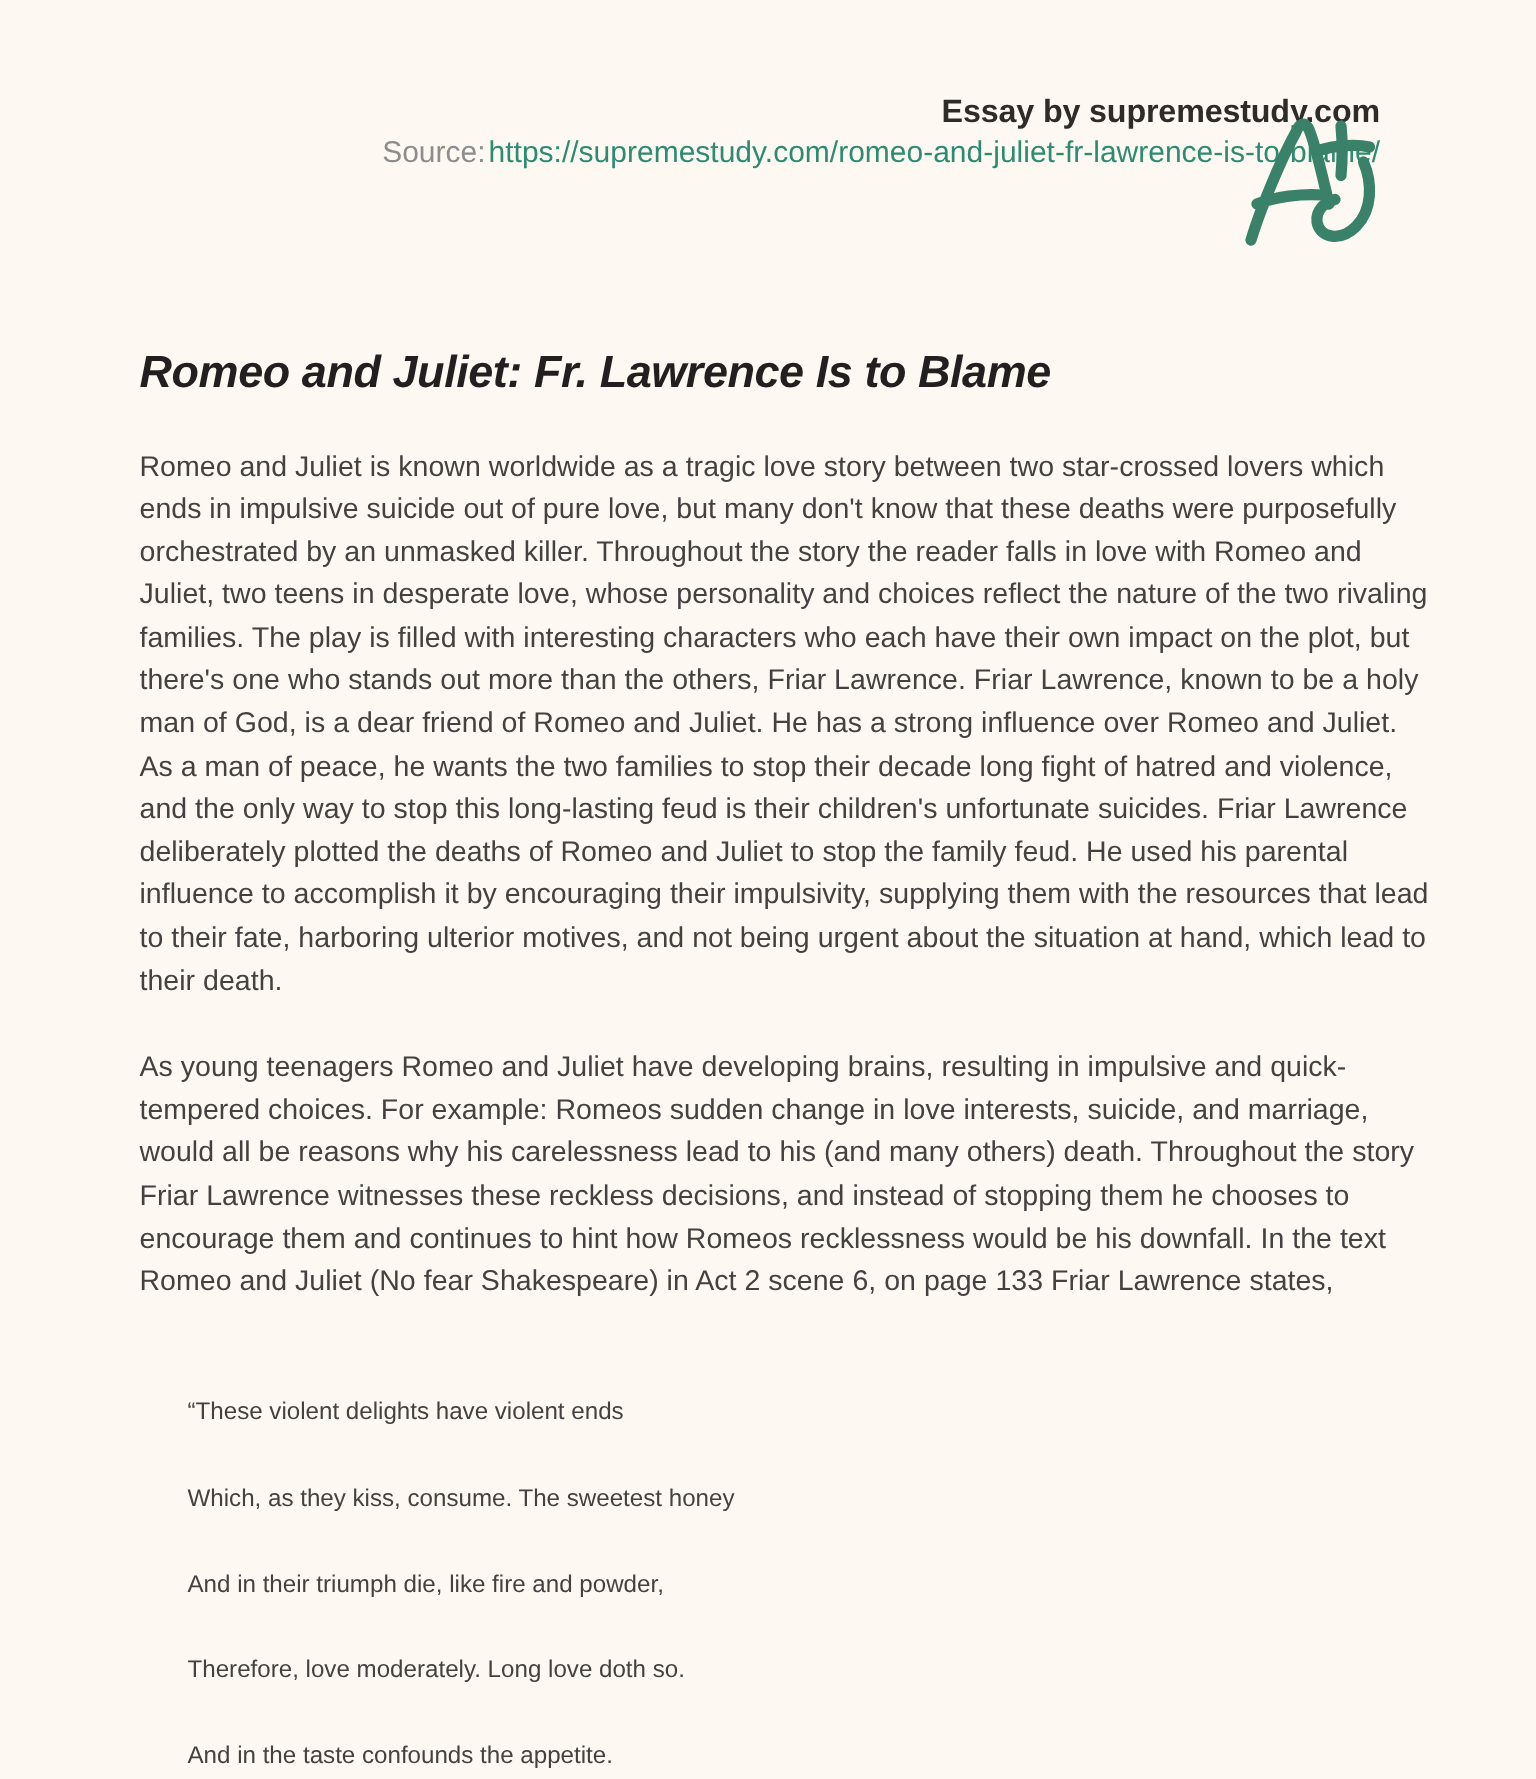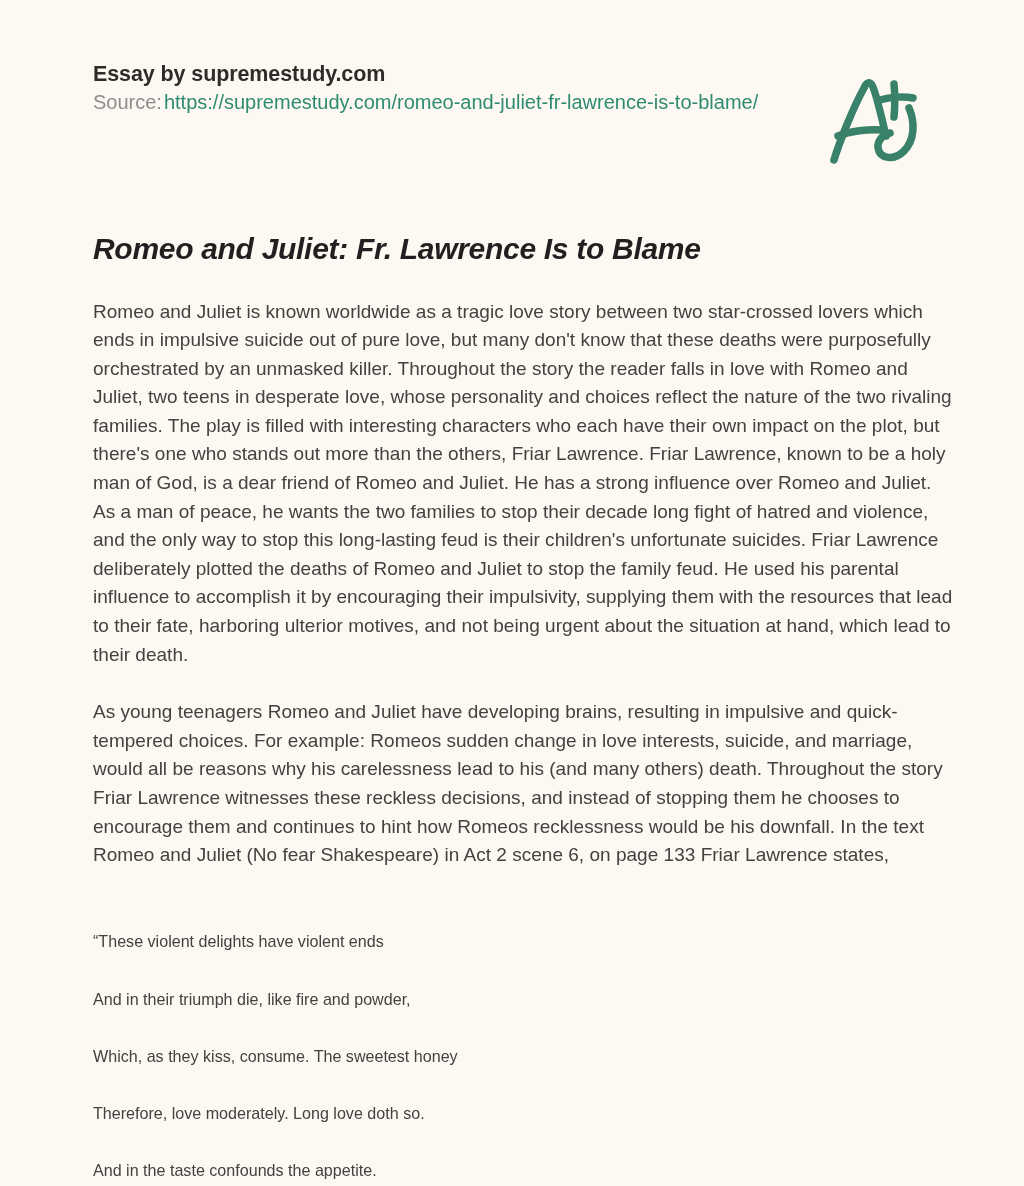--- a/index.html
+++ b/index.html
@@ -23,20 +23,21 @@
     box-sizing: border-box;
     padding: 0;
   }
 
   
   .header {
     position: relative;
     padding: 62px 104px 0 93px;
     height: 130px;
     box-sizing: border-box;
+    text-align: right;
   }
 
   .essay-by {
     font-size: 21.5px;
     font-weight: bold;
     color: #2f2b29;
     letter-spacing: -0.1px;
     line-height: 1.2;
     margin: 0;
   }
@@ -105,20 +106,21 @@
   .verse {
     margin: 0 0 29px 0;
     font-size: 16.1px;
     line-height: 28.6px;
     color: #444140;
     white-space: pre-line;
   }
 
   .verse .verse-line {
     display: block;
+    margin-left: 32px;
   }
 </style>
 </head>
 <body>
 
 <div class="page">
 
   <div class="header">
     <h2 class="essay-by">Essay by supremestudy.com</h2>
 
@@ -146,22 +148,22 @@
 
   <div class="article">
     <h1 class="article-title">Romeo and Juliet: Fr. Lawrence Is to Blame</h1>
 
     <div class="body-copy">
       <p>Romeo and Juliet is known worldwide as a tragic love story between two star-crossed lovers which ends in impulsive suicide out of pure love, but many don't know that these deaths were purposefully orchestrated by an unmasked killer. Throughout the story the reader falls in love with Romeo and Juliet, two teens in desperate love, whose personality and choices reflect the nature of the two rivaling families. The play is filled with interesting characters who each have their own impact on the plot, but there's one who stands out more than the others, Friar Lawrence. Friar Lawrence, known to be a holy man of God, is a dear friend of Romeo and Juliet. He has a strong influence over Romeo and Juliet. As a man of peace, he wants the two families to stop their decade long fight of hatred and violence, and the only way to stop this long-lasting feud is their children's unfortunate suicides. Friar Lawrence deliberately plotted the deaths of Romeo and Juliet to stop the family feud. He used his parental influence to accomplish it by encouraging their impulsivity, supplying them with the resources that lead to their fate, harboring ulterior motives, and not being urgent about the situation at hand, which lead to their death.</p>
       <p>As young teenagers Romeo and Juliet have developing brains, resulting in impulsive and quick-tempered choices. For example: Romeos sudden change in love interests, suicide, and marriage, would all be reasons why his carelessness lead to his (and many others) death. Throughout the story Friar Lawrence witnesses these reckless decisions, and instead of stopping them he chooses to encourage them and continues to hint how Romeos recklessness would be his downfall. In the text Romeo and Juliet (No fear Shakespeare) in Act 2 scene 6, on page 133 Friar Lawrence states,</p>
 
       <div class="verse">
         <span class="verse-line">“These violent delights have violent ends</span>
+        <span class="verse-line">Which, as they kiss, consume. The sweetest honey</span>
         <span class="verse-line">And in their triumph die, like fire and powder,</span>
-        <span class="verse-line">Which, as they kiss, consume. The sweetest honey</span>
         <span class="verse-line">Therefore, love moderately. Long love doth so.</span>
         <span class="verse-line">And in the taste confounds the appetite.</span>
         <span class="verse-line">Too swift arrives as tardy as too slow.”</span>
       </div>
 
     </div>
   </div>
 
 </div>
 

